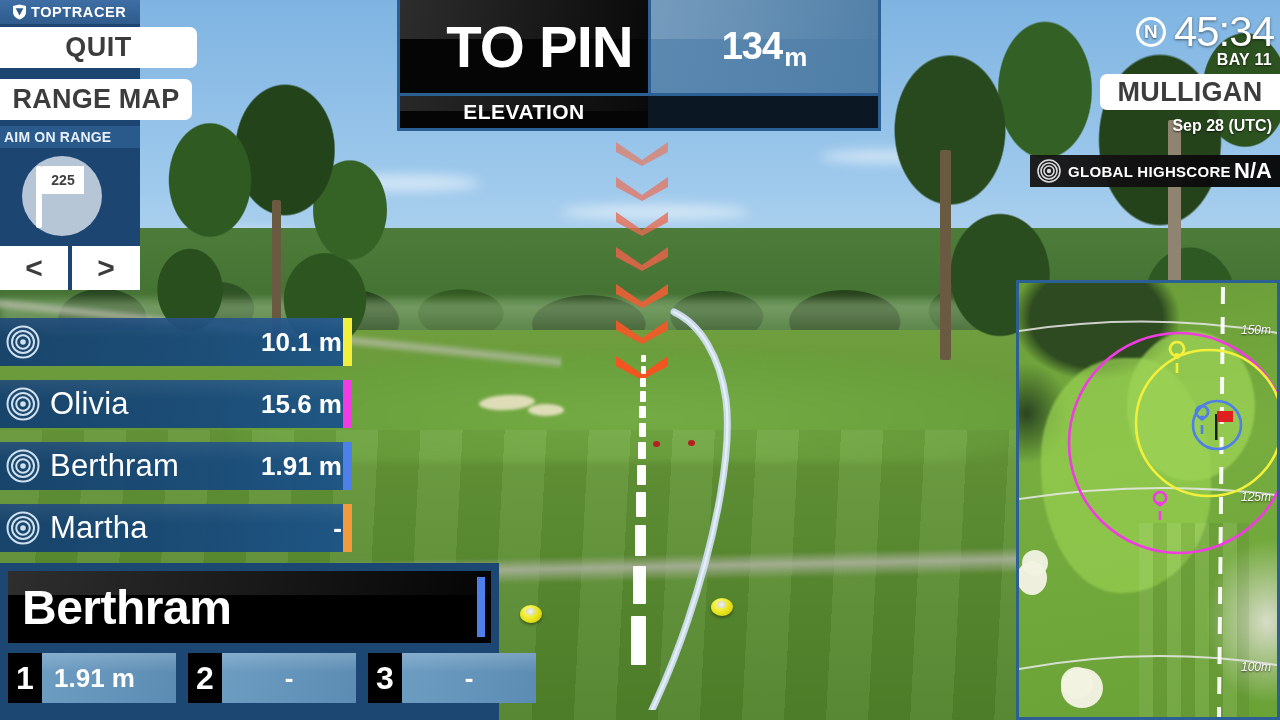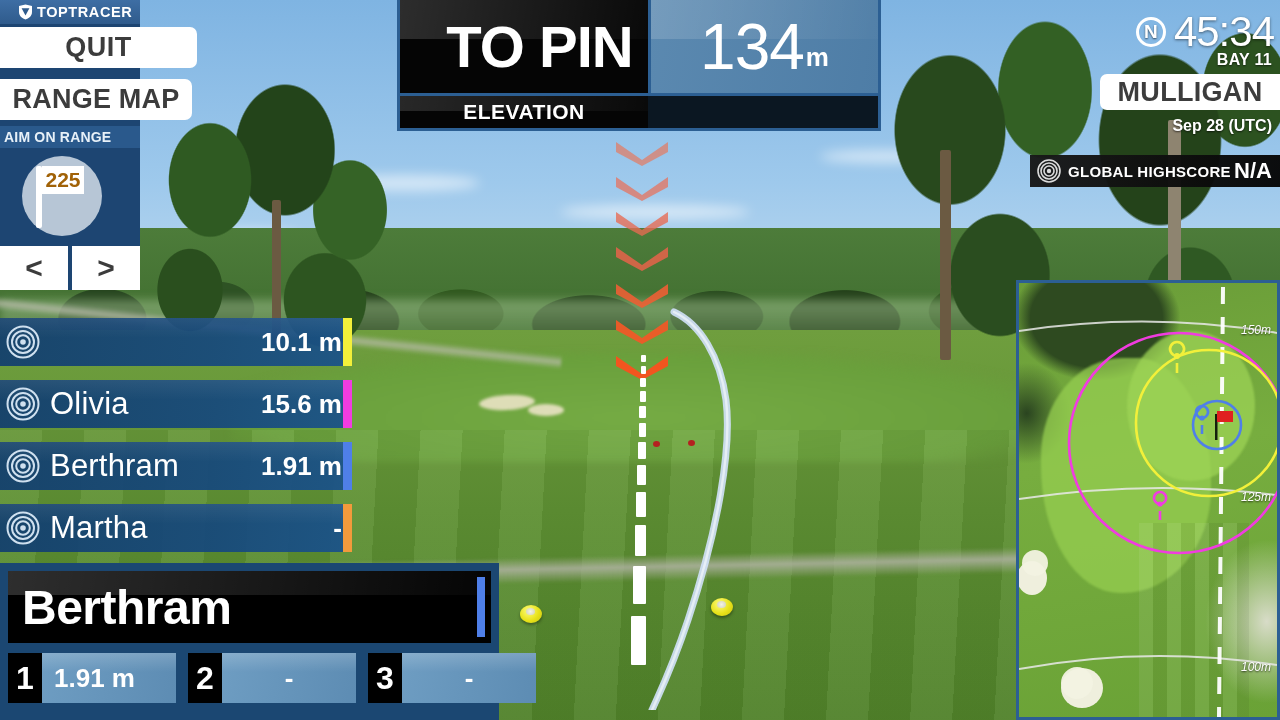--- a/index.html
+++ b/index.html
@@ -109,21 +109,21 @@
     background:radial-gradient(circle at 40% 32%,#fdfd80 0%,#e8e219 55%,#c8c30f 100%);
     box-shadow:0 2px 3px rgba(0,0,0,.35);}
   .teeball::after{content:"";position:absolute;left:6px;top:3px;width:9px;height:7px;border-radius:50%;
     background:radial-gradient(circle,#f4f4e4,#cfcfb8);}
   .redmark{position:absolute;width:7px;height:6px;border-radius:50%;background:#b42020;}
 
   
   .tt-logo-bar{
     position:absolute;left:0;top:0;width:140px;height:24px;
     background:linear-gradient(#3e6ea4,#2f5b8c);
-    display:flex;align-items:center;gap:4px;padding-left:18px;
+    display:flex;align-items:center;gap:4px;padding-left:12px;
   }
   .tt-mark{width:15px;height:16px;position:relative;flex:0 0 auto;}
   .tt-word{color:#fff;font-weight:bold;font-size:14.5px;letter-spacing:.6px;
     font-family:"Liberation Sans", sans-serif;}
 
   .menu-bg{position:absolute;left:0;top:24px;width:140px;height:266px;background:#1d4572;}
   .menu-btn{
     position:absolute;left:0;background:#fff;color:#3c3c3c;
     display:flex;align-items:center;justify-content:center;
     font-weight:bold;border-radius:0 7px 7px 0;
@@ -138,21 +138,21 @@
   }
   .aim-box{position:absolute;left:0;top:148px;width:140px;height:96px;background:#1d4572;}
   .aim-circle{
     position:absolute;left:22px;top:8px;width:80px;height:80px;border-radius:50%;
     background:#b7c6d6;
   }
   .flag-pole{position:absolute;left:14px;top:10px;width:6px;height:62px;background:#fff;border-radius:2px;}
   .flag-cloth{
     position:absolute;left:20px;top:10px;width:42px;height:28px;background:#fff;
     display:flex;align-items:center;justify-content:center;
-    color:#a16207;font-size:21px;font-weight:bold;
+    color:#404040;font-size:14px;font-weight:bold;
   }
   .nav-row{position:absolute;left:0;top:246px;width:140px;height:44px;display:flex;gap:4px;}
   .nav-btn{
     flex:1;background:#fff;color:#3c3c3c;font-size:30px;font-weight:bold;
     display:flex;align-items:center;justify-content:center;
   }
 
   
   .lb{position:absolute;left:0;top:318px;width:352px;}
   .lb-row{
@@ -222,21 +222,21 @@
   .topin-label span{position:relative;color:#fff;font-size:58px;font-weight:bold;letter-spacing:-1px;}
   .topin-value{
     position:relative;flex:1;background:linear-gradient(100deg,#5b89b0,#4e7da6);
     display:flex;align-items:center;justify-content:center;gap:2px;
     border-left:3px solid #2c5f93;
   }
   .topin-value::before{
     content:"";position:absolute;left:0;top:0;width:100%;height:42%;
     background:linear-gradient(100deg,rgba(255,255,255,.16),rgba(255,255,255,.02));
   }
-  .topin-num{position:relative;color:#fff;font-size:64px;font-weight:normal;letter-spacing:-1px;}
+  .topin-num{position:relative;color:#fff;font-size:38px;font-weight:bold;letter-spacing:-1px;}
   .topin-unit{position:relative;color:#fff;font-size:26px;font-weight:bold;align-self:flex-end;padding-bottom:20px;}
   .topin-sub{display:flex;height:35px;border-top:3px solid #2c5f93;}
   .elev-label{
     position:relative;flex:0 0 248px;background:#050505;
     display:flex;align-items:center;justify-content:center;
   }
   .elev-label::before{
     content:"";position:absolute;left:0;top:0;width:100%;height:48%;
     background:linear-gradient(100deg,rgba(255,255,255,.14),rgba(255,255,255,.02));
   }

